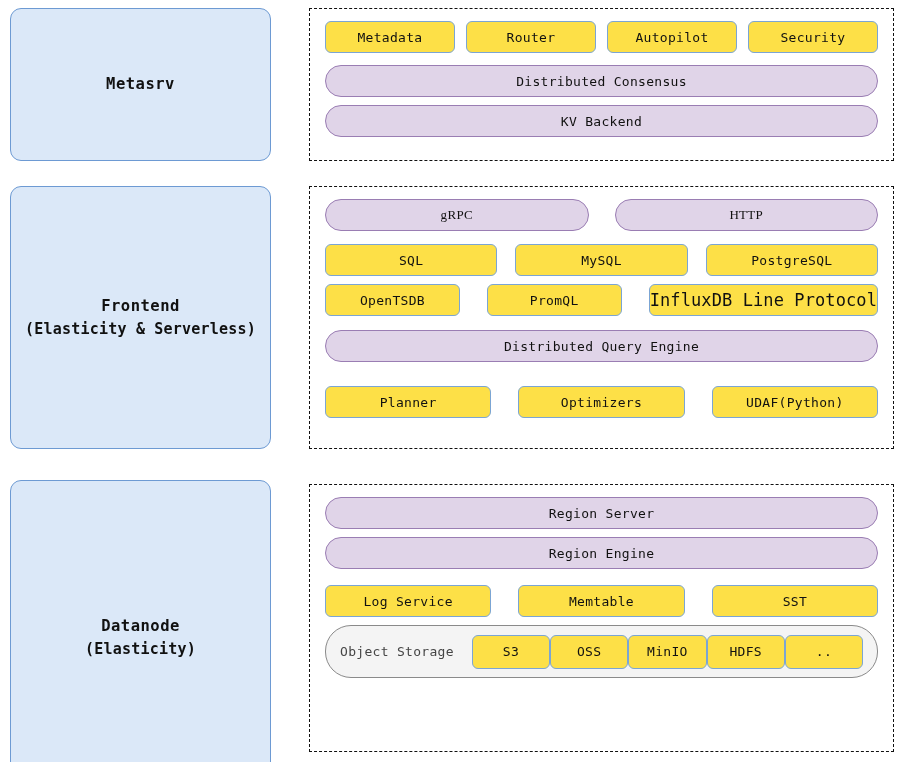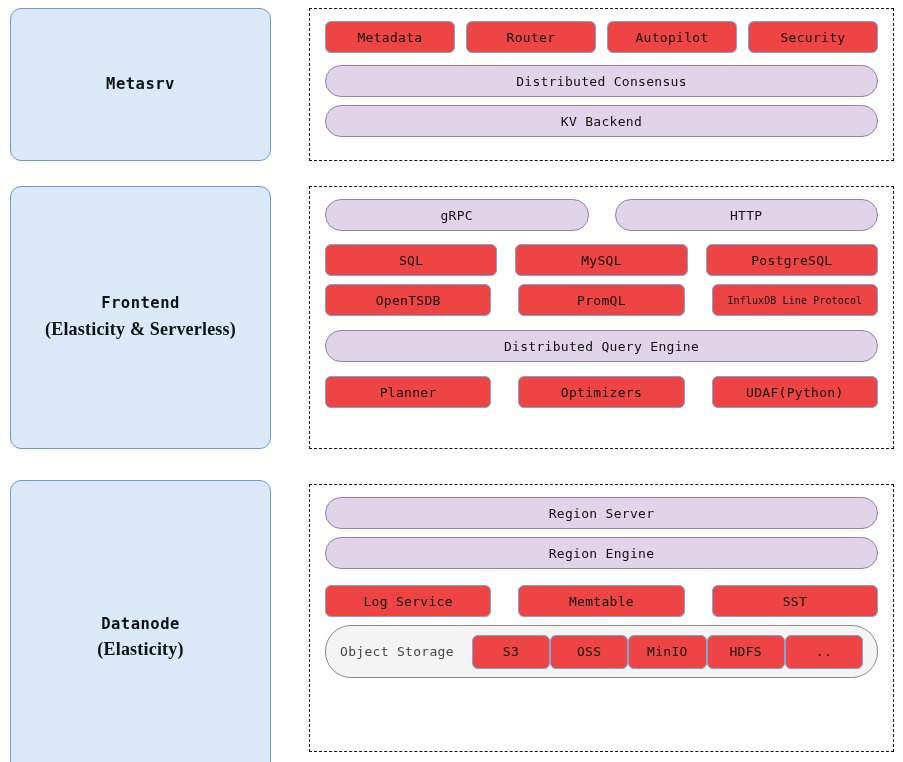--- a/index.html
+++ b/index.html
@@ -36,25 +36,24 @@
     justify-content: center;
     text-align: center;
   }
   .node-title {
     font-size: 15.5px;
     font-weight: bold;
     letter-spacing: 0.5px;
     line-height: 1.5;
   }
   .node-sub {
-    font-size: 18px;
+    font-size: 15px;
     font-weight: bold;
     letter-spacing: 0.2px;
     line-height: 1.5;
-    font-family: Liberation Serif, serif;
   }
 
   
   .panel {
     position: absolute;
     left: 309px;
     width: 585px;
     box-sizing: border-box;
     border: 1.5px dashed #111111;
     padding: 12px 15px;
@@ -69,29 +68,29 @@
     box-sizing: border-box;
   }
 
   
   .chip {
     box-sizing: border-box;
     display: flex;
     align-items: center;
     justify-content: center;
     text-align: center;
-    background: #ef4444;
+    background: #fde047;
     border: 1.2px solid #7ba5d4;
     border-radius: 6px;
     height: 32px;
     font-size: 13px;
     letter-spacing: 0.3px;
     white-space: nowrap;
   }
-  .chip.small-text { font-size: 10px; letter-spacing: 0.1px; }
+  .chip.small-text { font-size: 17px; letter-spacing: 0.1px; }
 
   .pill {
     box-sizing: border-box;
     display: flex;
     align-items: center;
     justify-content: center;
     text-align: center;
     background: #e0d4e8;
     border: 1.2px solid #9a7db3;
     border-radius: 18px;
@@ -151,38 +150,38 @@
       <div class="pill" style="flex:1;">KV Backend</div>
     </div>
   </div>
 
   <div class="node-card" style="top:186px; height:263px;">
     <div class="node-title">Frontend</div>
     <div class="node-sub">(Elasticity &amp; Serverless)</div>
   </div>
 
   <div class="panel" style="top:186px; height:263px;">
-    <div class="row" style="gap:26px; margin-bottom:13px;">
+    <div class="row" style="gap:26px; margin-bottom:13px;font-family:Liberation Serif, serif;">
       <div class="pill" style="flex:1;">gRPC</div>
       <div class="pill" style="flex:1;">HTTP</div>
     </div>
 
     <div class="row" style="gap:18px; margin-bottom:8px;">
       <div class="chip" style="flex:1;">SQL</div>
       <div class="chip" style="flex:1;">MySQL</div>
       <div class="chip" style="flex:1;">PostgreSQL</div>
     </div>
 
     <div class="row" style="gap:27px; margin-bottom:14px;">
       <div class="chip" style="flex:1;">OpenTSDB</div>
       <div class="chip" style="flex:1;">PromQL</div>
       <div class="chip small-text" style="flex:1;">InfluxDB Line Protocol</div>
     </div>
 
-    <div class="row" style="margin-bottom:14px;align-items:center;">
+    <div class="row" style="margin-bottom:24px;align-items:center;">
       <div class="pill" style="flex:1;">Distributed Query Engine</div>
     </div>
 
     <div class="row" style="gap:27px;">
       <div class="chip" style="flex:1;">Planner</div>
       <div class="chip" style="flex:1;">Optimizers</div>
       <div class="chip" style="flex:1;">UDAF(Python)</div>
     </div>
   </div>
 

